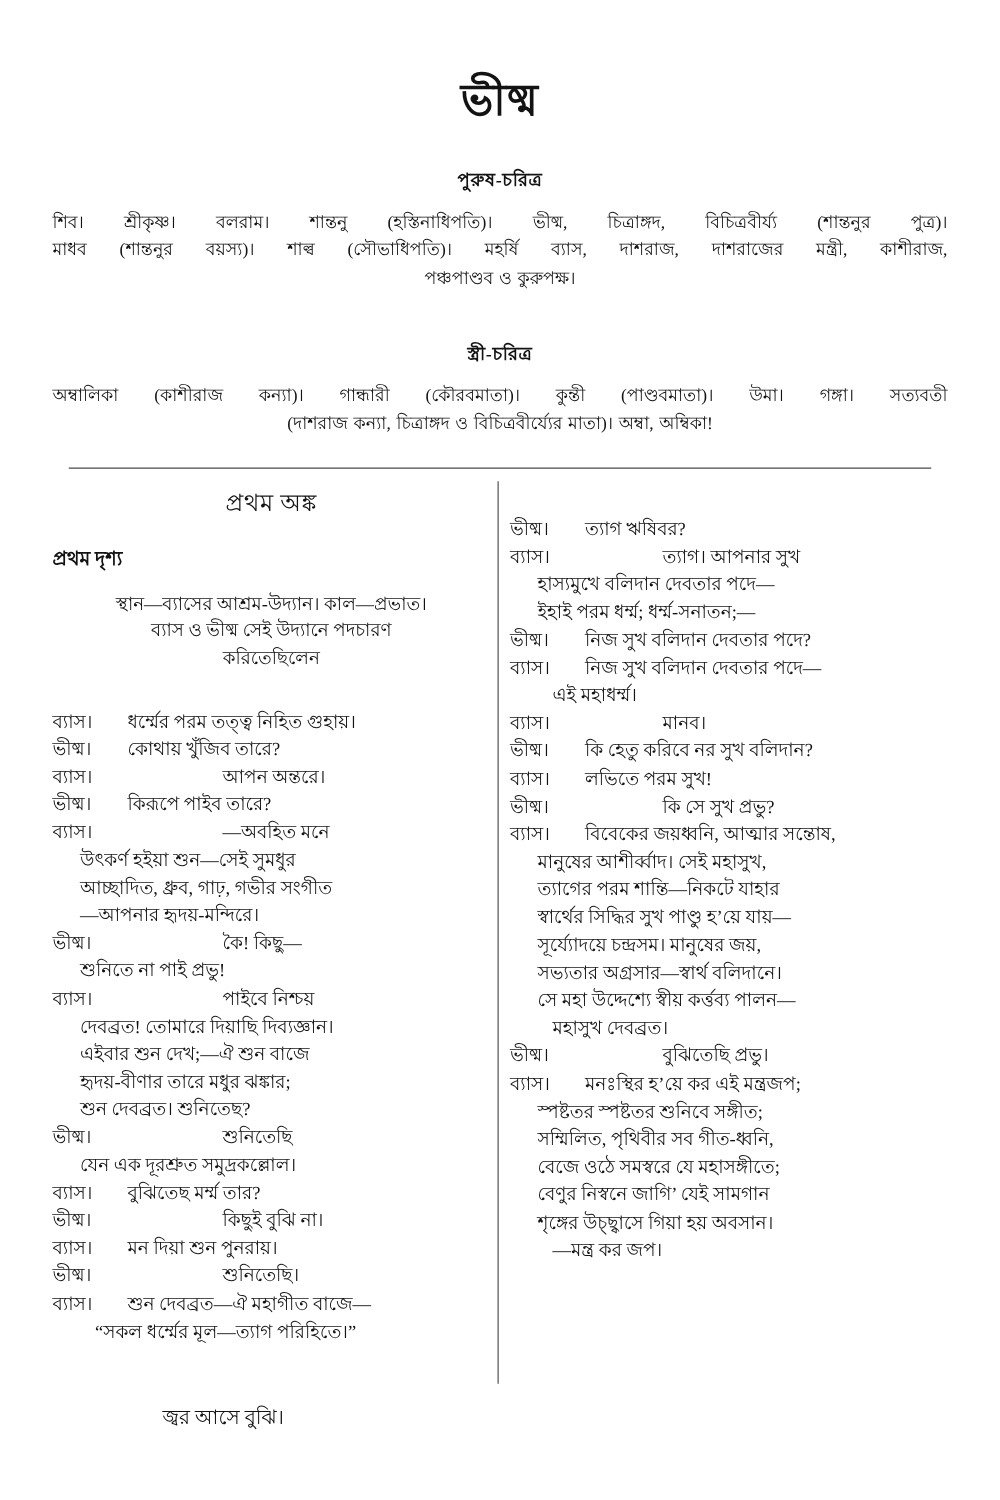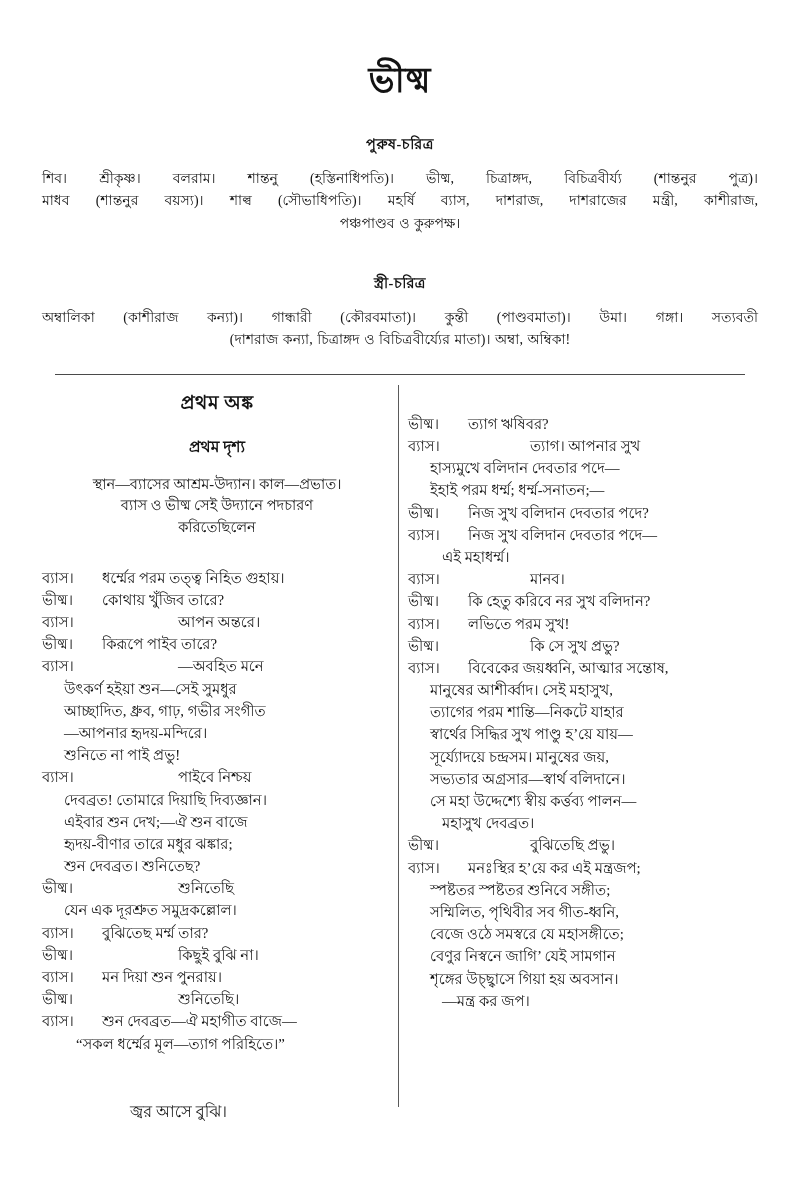--- a/index.html
+++ b/index.html
@@ -85,26 +85,25 @@
     position: absolute;
     top: 0;
     box-sizing: border-box;
   }
   .col-left  { left: 42px;  width: 350px; }
   .col-right { left: 408px; width: 355px; }
 
   .act-title {
     text-align: center;
     font-size: 19px;
-    font-weight: bold;
+    font-weight: normal;
     margin: 3px 0 0 0;
     letter-spacing: .5px;
   }
   .scene-title {
-    text-align: center;
     font-size: 15.5px;
     font-weight: bold;
     margin: 15px 0 0 0;
   }
   .stage-direction {
     text-align: center;
     font-size: 14.6px;
     line-height: 1.48;
     margin: 13px 0 0 0;
   }
@@ -174,20 +173,21 @@
       </div>
       <div class="dialogue" id="left-dialogue">
           <span class="dlg-line"><span class="speaker">ব্যাস।</span><span class="speech">ধর্ম্মের পরম তত্ত্ব নিহিত গুহায়।</span></span>
           <span class="dlg-line"><span class="speaker">ভীষ্ম।</span><span class="speech">কোথায় খুঁজিব তারে?</span></span>
           <span class="dlg-line tab3"><span class="speaker">ব্যাস।</span><span class="speech">আপন অন্তরে।</span></span>
           <span class="dlg-line"><span class="speaker">ভীষ্ম।</span><span class="speech">কিরূপে পাইব তারে?</span></span>
           <span class="dlg-line tab3"><span class="speaker">ব্যাস।</span><span class="speech">—অবহিত মনে</span></span>
           <span class="dlg-line cont"><span class="speech">উৎকর্ণ হইয়া শুন—সেই সুমধুর</span></span>
           <span class="dlg-line cont"><span class="speech">আচ্ছাদিত, ধ্রুব, গাঢ়, গভীর সংগীত</span></span>
           <span class="dlg-line cont"><span class="speech">—আপনার হৃদয়-মন্দিরে।</span></span>
+          <span class="dlg-line tab3"><span class="speaker">ভীষ্ম।</span><span class="speech">কৈ! কিছু—</span></span>
           <span class="dlg-line cont"><span class="speech">শুনিতে না পাই প্রভু!</span></span>
           <span class="dlg-line tab3"><span class="speaker">ব্যাস।</span><span class="speech">পাইবে নিশ্চয়</span></span>
           <span class="dlg-line cont"><span class="speech">দেবব্রত! তোমারে দিয়াছি দিব্যজ্ঞান।</span></span>
           <span class="dlg-line cont"><span class="speech">এইবার শুন দেখ;—ঐ শুন বাজে</span></span>
           <span class="dlg-line cont"><span class="speech">হৃদয়-বীণার তারে মধুর ঝঙ্কার;</span></span>
           <span class="dlg-line cont"><span class="speech">শুন দেবব্রত।  শুনিতেছ?</span></span>
           <span class="dlg-line tab3"><span class="speaker">ভীষ্ম।</span><span class="speech">শুনিতেছি</span></span>
           <span class="dlg-line cont"><span class="speech">যেন এক দূরশ্রুত সমুদ্রকল্লোল।</span></span>
           <span class="dlg-line"><span class="speaker">ব্যাস।</span><span class="speech">বুঝিতেছ মর্ম্ম তার?</span></span>
           <span class="dlg-line tab3"><span class="speaker">ভীষ্ম।</span><span class="speech">কিছুই বুঝি না।</span></span>

